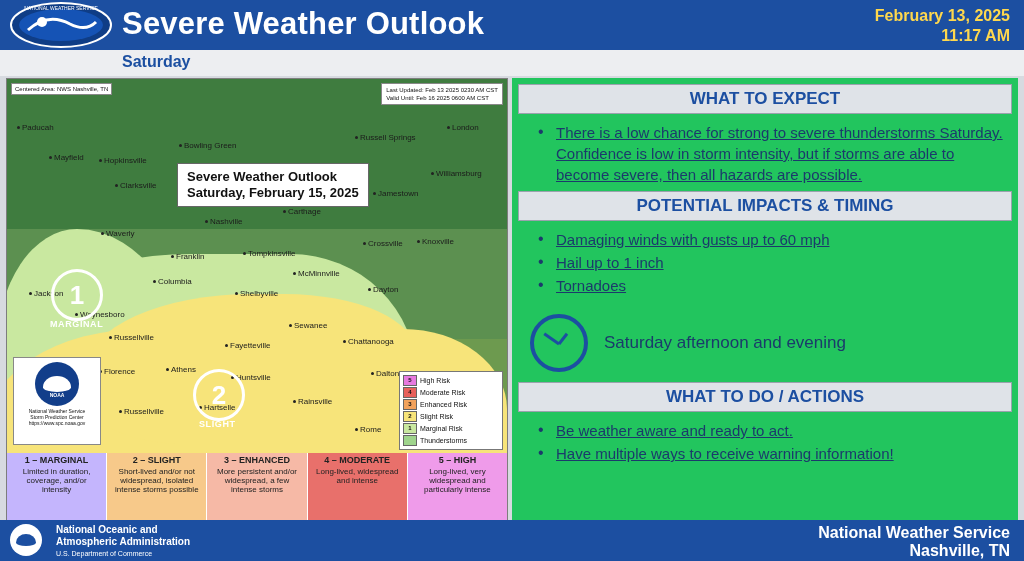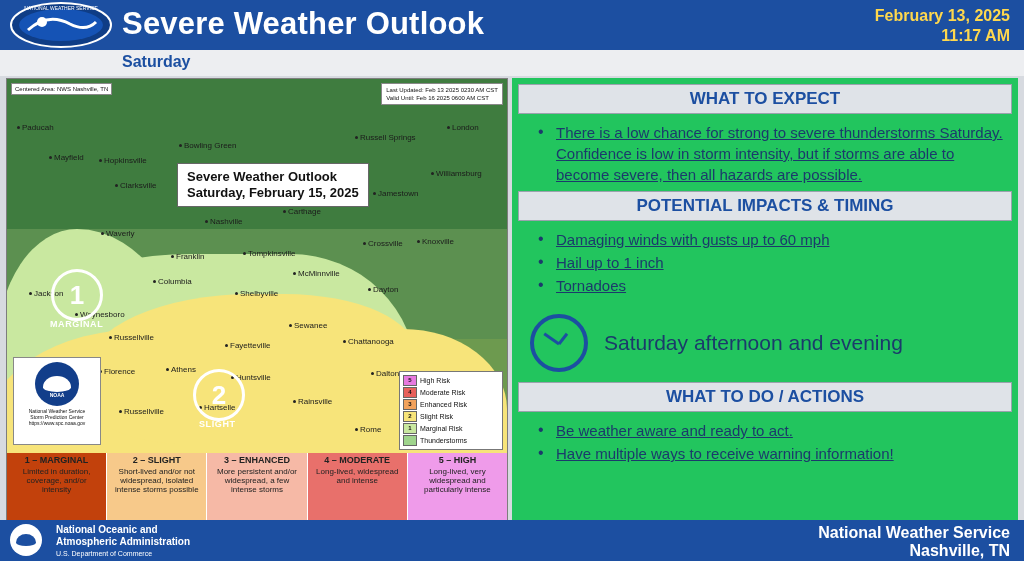--- a/index.html
+++ b/index.html
@@ -56,21 +56,21 @@
   .sec-head{margin:6px 6px 0 6px;background:#dfe3e8;border:1px solid #9aa2ad;text-align:center;font-size:17px;font-weight:bold;color:#1c4fa1;padding:4px 0;}
   .sec-body{margin:8px 10px 0 22px;font-size:15px;color:#1b3a6b;line-height:21px;}
   .bullets{list-style:none;margin:0;padding:0;}
   .bullets li{position:relative;padding-left:22px;margin-bottom:2px;text-decoration:underline;}
   .bullets li:before{content:"\2022";position:absolute;left:4px;top:-1px;font-size:16px;color:#1b3a6b;}
 
   .timing{display:flex;align-items:center;margin:18px 0 10px 18px;}
   .clock{width:50px;height:50px;border-radius:50%;border:4px solid #1c4fa1;position:relative;flex:none;}
   .clock .hand-h{position:absolute;left:50%;top:26%;width:3px;height:26%;background:#1c4fa1;transform-origin:bottom center;transform:translateX(-50%) rotate(38deg);}
   .clock .hand-m{position:absolute;left:50%;top:16%;width:3px;height:36%;background:#1c4fa1;transform-origin:bottom center;transform:translateX(-50%) rotate(-55deg);}
-  .timing-txt{font-size:21px;color:#1b3a6b;margin-left:16px;}
+  .timing-txt{font-size:17px;color:#1b3a6b;margin-left:16px;}
 
   
   .footer{position:absolute;left:0;bottom:0;width:1024px;height:41px;background:#1c4fa1;}
   .foot-noaa{position:absolute;left:10px;top:4px;width:40px;height:34px;}
   .foot-noaa .seal{width:32px;height:32px;border-radius:50%;background:#ffffff;position:relative;}
   .foot-noaa .seal:after{content:"";position:absolute;left:6px;top:10px;width:20px;height:12px;background:#1c4fa1;border-radius:50% 50% 50% 50%/70% 70% 30% 30%;}
   .foot-left{position:absolute;left:56px;top:4px;color:#fff;font-size:10px;line-height:12px;font-weight:bold;}
   .foot-left .small{font-weight:normal;font-size:7px;}
   .foot-right{position:absolute;right:14px;top:4px;text-align:right;color:#fff;font-size:16px;font-weight:bold;line-height:18px;}
 </style>
@@ -198,21 +198,21 @@
           <div class="legend-sw" style="background:#c9e8a0">1</div>
           <span>Marginal Risk</span>
         </div>
       <div class="legend-row">
           <div class="legend-sw" style="background:#9fd48c"></div>
           <span>Thunderstorms</span>
         </div>
     </div>
 
     <div class="catbar">
-      <div class="cat" style="background:#c2410c">
+      <div class="cat" style="background:#c4b5fd">
         <b>1 – MARGINAL</b>
         <span>Limited in duration, coverage, and/or intensity</span>
       </div>
       <div class="cat" style="background:#f7c98a">
         <b>2 – SLIGHT</b>
         <span>Short-lived and/or not widespread, isolated intense storms possible</span>
       </div>
       <div class="cat" style="background:#f6b9a6">
         <b>3 – ENHANCED</b>
         <span>More persistent and/or widespread, a few intense storms</span>

